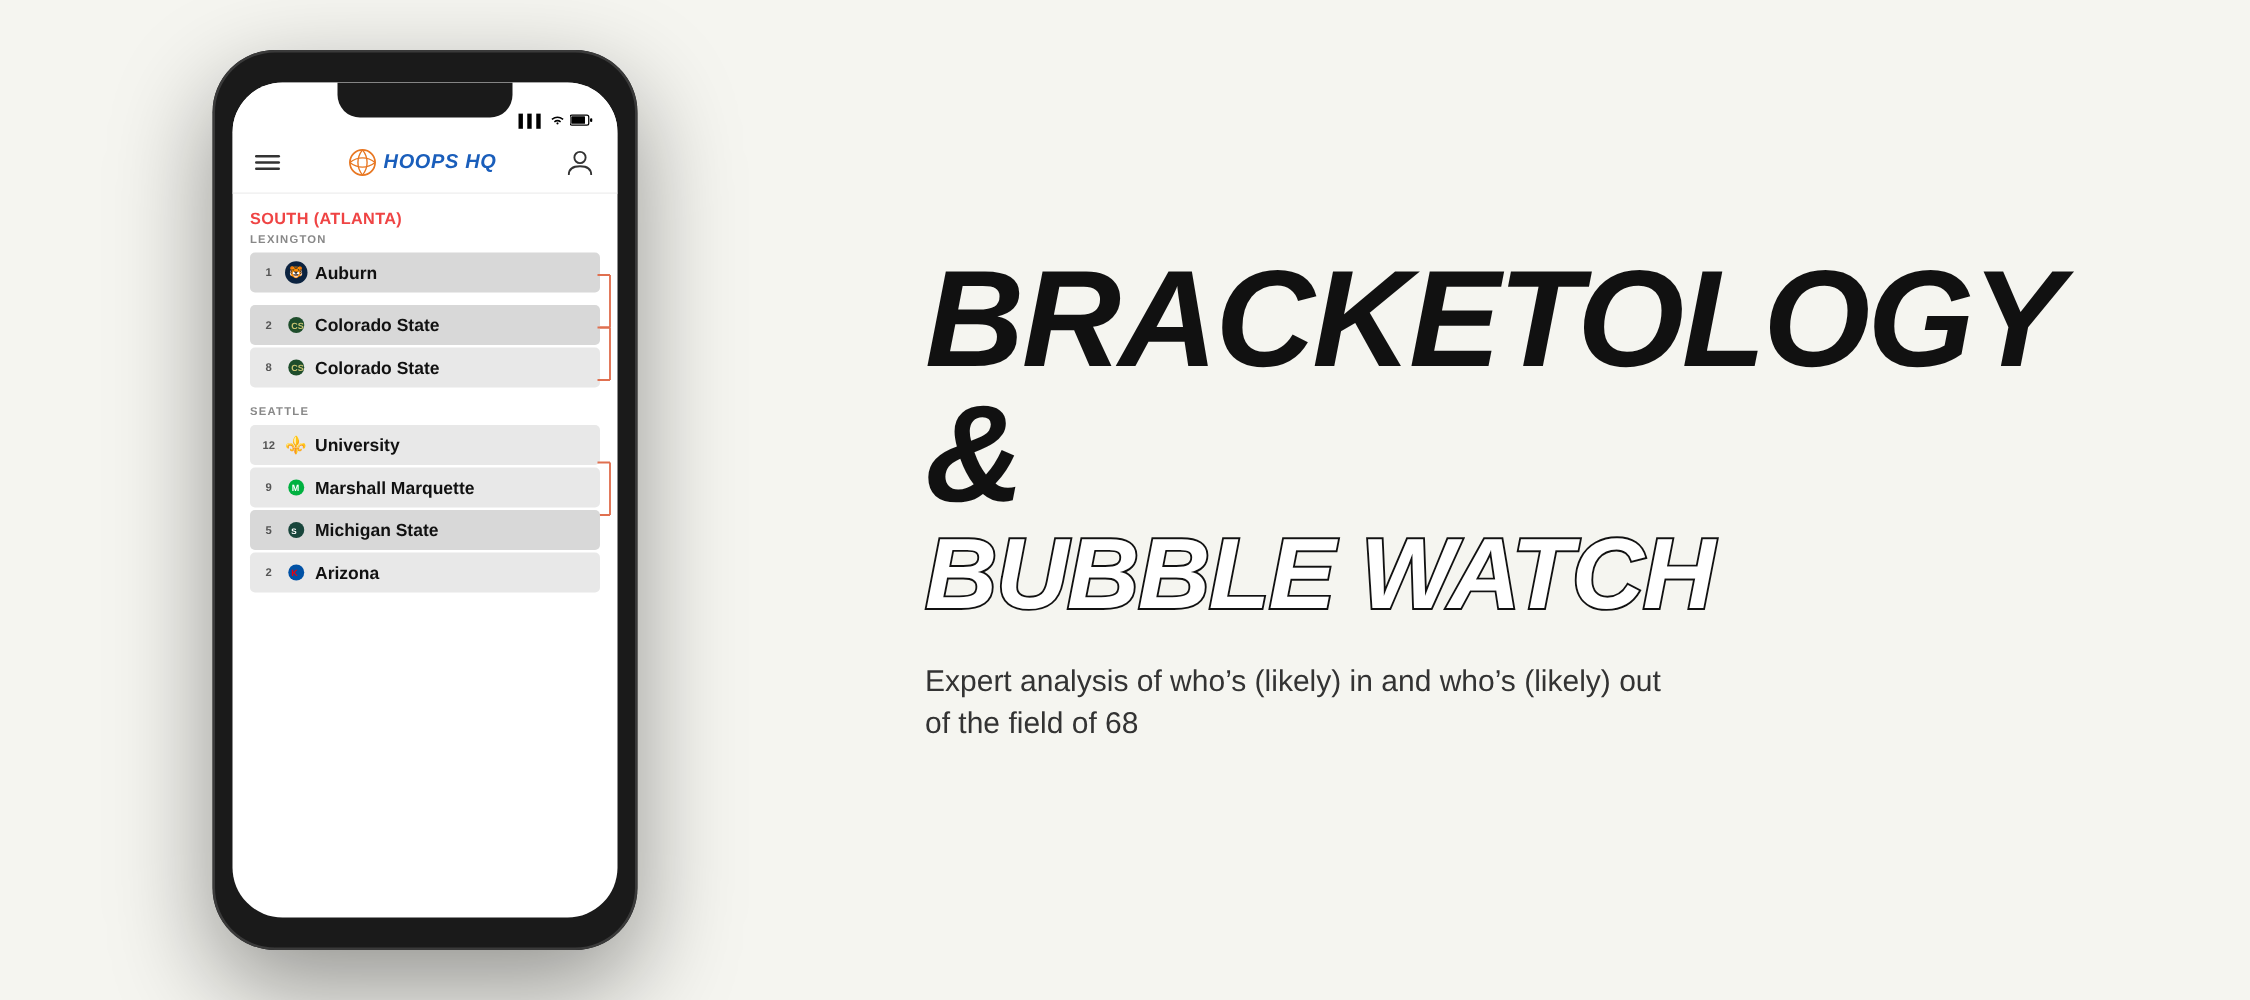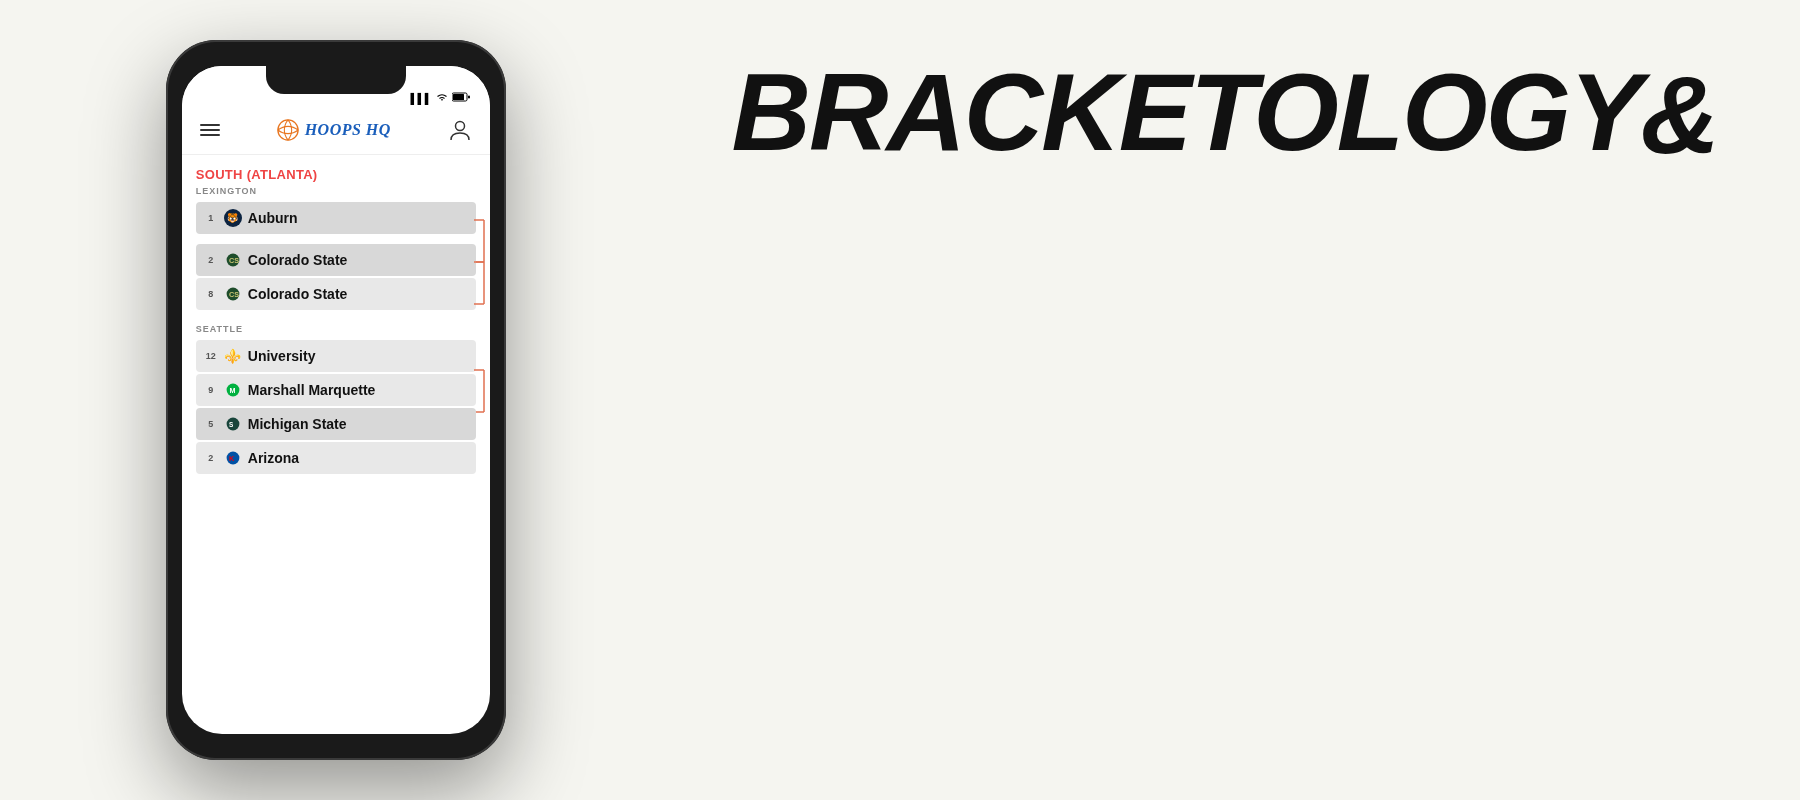--- a/index.html
+++ b/index.html
@@ -98,21 +98,20 @@
       width: 20px;
       height: 2px;
       background: #333;
       border-radius: 1px;
     }
 
     .hoops-hq-logo {
       display: flex;
       align-items: center;
       gap: 6px;
-      font-family: Liberation Serif, serif;
     }
 
     .basketball-icon {
       width: 22px;
       height: 22px;
     }
 
     .logo-text {
       font-size: 16px;
       font-weight: 900;
@@ -204,21 +203,21 @@
     .separator {
       font-size: 10px;
       color: #888;
       margin: 0 4px;
     }
 
     
     .right-panel {
       flex: 1;
       display: flex;
-      flex-direction: row;
+      flex-direction: column;
       justify-content: center;
       padding: 60px 80px 60px 60px;
     }
 
     .headline-bracketology {
       font-size: 110px;
       font-weight: 900;
       font-style: italic;
       color: #111;
       line-height: 0.95;
@@ -439,13 +438,15 @@
           </div>
         </div>
       </div>
     </div>
   </div>
 </div>
 
 <div class="right-panel">
   <div class="headline-bracketology">BRACKETOLOGY</div>
   <div class="headline-ampersand">&amp;</div>
+  <div class="headline-bubble-watch">BUBBLE WATCH</div>
+  <div class="subtitle">Expert analysis of who’s (likely) in and who’s (likely) out of the field of 68</div>
 </div>
 
 </body></html>

